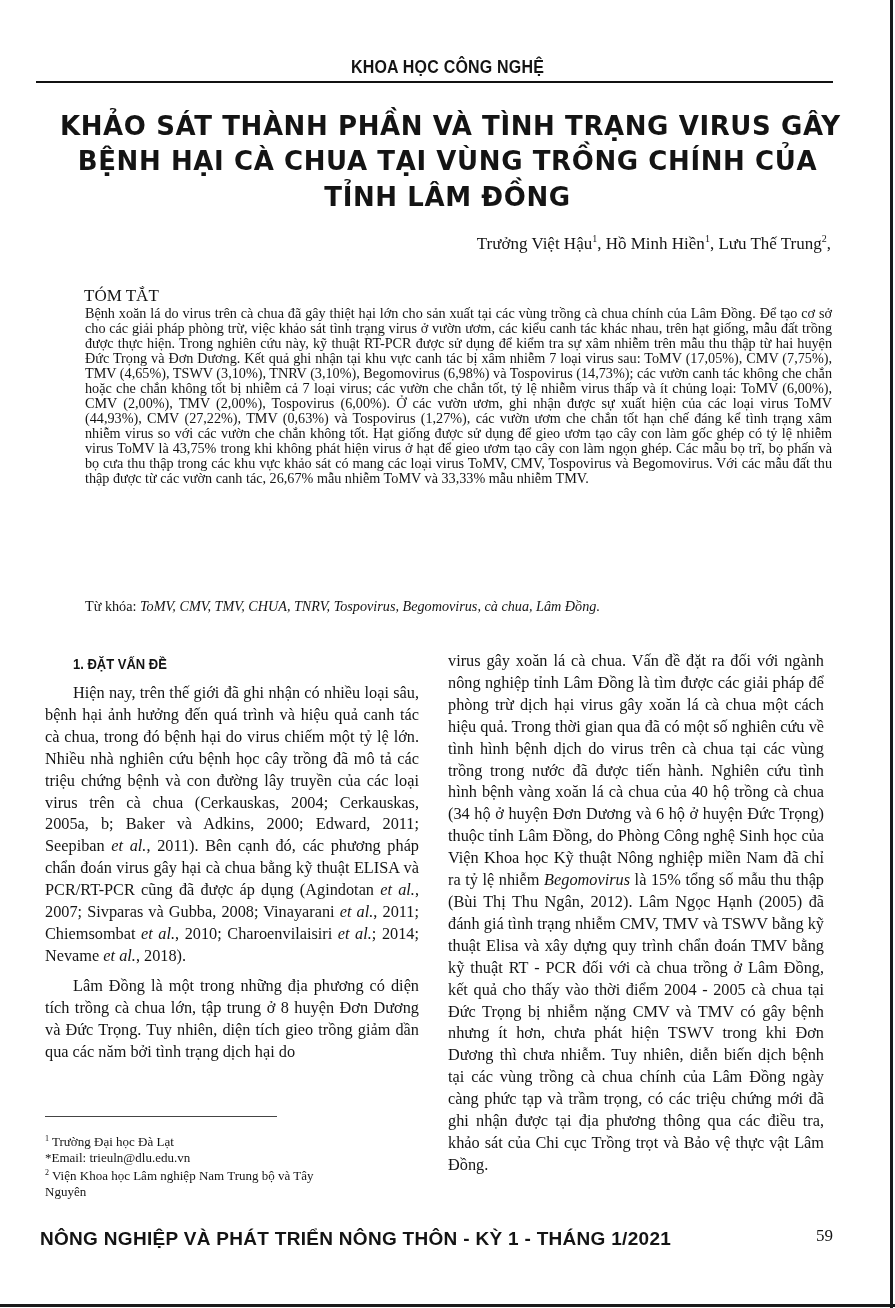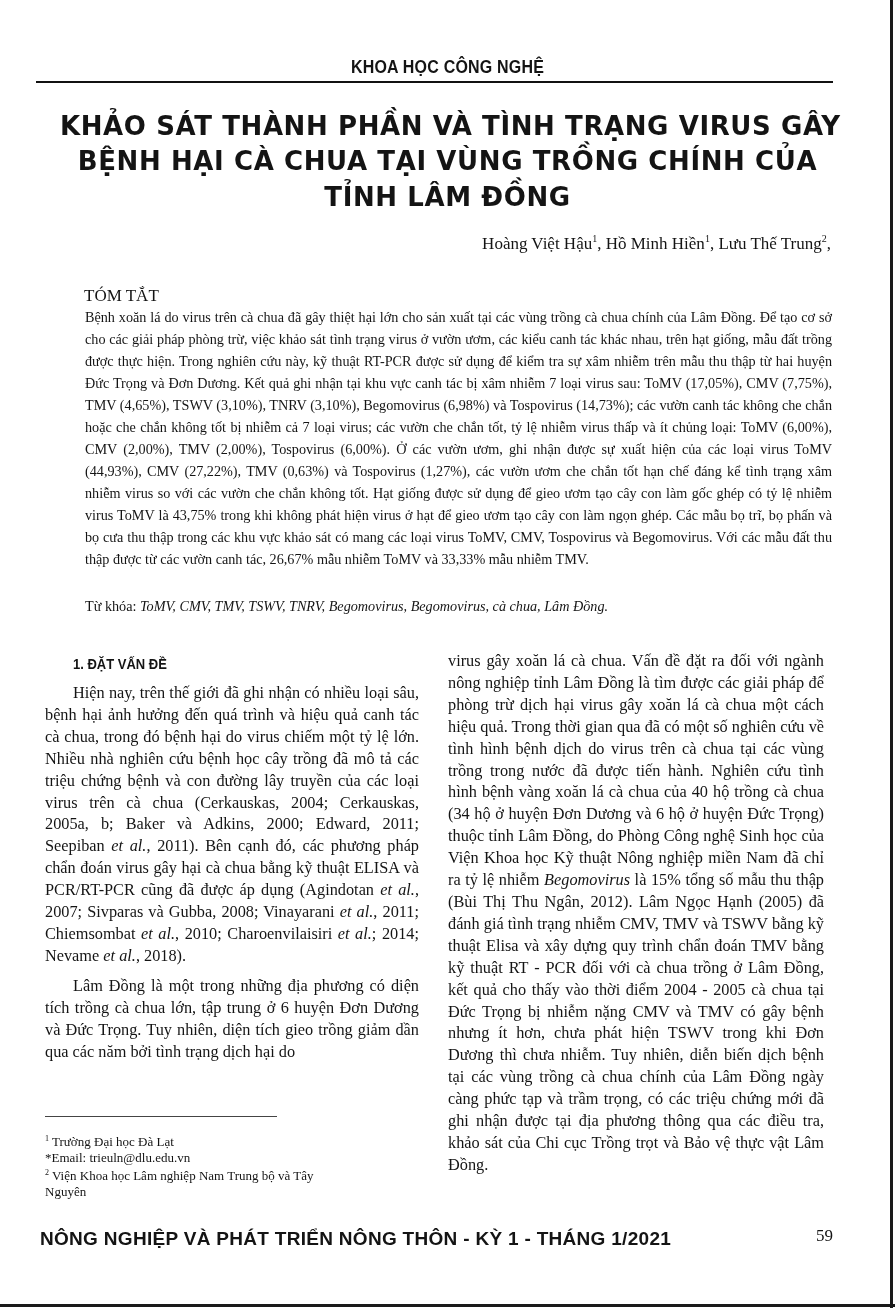--- a/index.html
+++ b/index.html
@@ -17,21 +17,21 @@
 
   #title { position:absolute; left:60px; width:775px; top:110px; text-align:center;
     font-weight:900; font-size:26px; line-height:34px; letter-spacing:0.6px; transform:scaleY(1.05);
     font-family:"DejaVu Sans", "Liberation Sans", sans-serif; }
   #title div { white-space:nowrap; }
 
   #authors { position:absolute; right:64px; top:224px; text-align:right; font-size:17px; line-height:30px; }
   #authors sup { font-size:10px; }
 
   #abstract-heading { position:absolute; left:84px; top:286px; font-size:17px; }
-  #abstract { position:absolute; left:85px; width:747px; top:306px; font-size:14.2px; line-height:22px; text-align:justify; }
+  #abstract { position:absolute; left:85px; width:747px; top:306px; font-size:14.2px; line-height:15px; text-align:justify; }
   #keywords { position:absolute; left:85px; top:598px; font-size:14.2px; }
   #keywords .kw { font-style:italic; }
 
   .col { position:absolute; top:650px; width:374px; font-size:16.3px; line-height:21.9px; text-align:justify; }
   #col-left { left:45px; }
   #col-right { left:448px; width:376px; }
   #sec1-heading { font-weight:bold; font-size:13px; margin:6px 0 10px 28px; line-height:16px; transform:scaleY(1.15); transform-origin:left; display:block; }
   .para { text-indent:28px; margin:0 0 8px 0;font-family:Liberation Serif, serif; }
   .para i { font-style:italic; }
   #footnote-rule { position:absolute; left:45px; top:1116px; width:232px; height:1px; background:#444; }
@@ -51,37 +51,37 @@
 <div id="header-rule"></div>
 
 <div id="title">
   <div>KHẢO SÁT THÀNH PHẦN VÀ TÌNH TRẠNG VIRUS GÂY</div>
   <div>BỆNH HẠI CÀ CHUA TẠI VÙNG TRỒNG CHÍNH CỦA</div>
   <div>TỈNH LÂM ĐỒNG</div>
 </div>
 
 <div id="authors" class="serif">
   <div>
-    <span>Hoàng Việt Hậu</span><sup>1</sup>,
+    <span>Trưởng Việt Hậu</span><sup>1</sup>,
     <span>Hồ Minh Hiền</span><sup>1</sup>,
     <span>Lưu Thế Trung</span><sup>2</sup>,
   </div>
 </div>
 
 <div id="abstract-heading" class="serif">TÓM TẮT</div>
 <div id="abstract" class="serif">Bệnh xoăn lá do virus trên cà chua đã gây thiệt hại lớn cho sản xuất tại các vùng trồng cà chua chính của Lâm Đồng. Để tạo cơ sở cho các giải pháp phòng trừ, việc khảo sát tình trạng virus ở vườn ươm, các kiểu canh tác khác nhau, trên hạt giống, mẫu đất trồng được thực hiện. Trong nghiên cứu này, kỹ thuật RT-PCR được sử dụng để kiểm tra sự xâm nhiễm trên mẫu thu thập từ hai huyện Đức Trọng và Đơn Dương. Kết quả ghi nhận tại khu vực canh tác bị xâm nhiễm 7 loại virus sau: ToMV (17,05%), CMV (7,75%), TMV (4,65%), TSWV (3,10%), TNRV (3,10%), Begomovirus (6,98%) và Tospovirus (14,73%); các vườn canh tác không che chắn hoặc che chắn không tốt bị nhiễm cả 7 loại virus; các vườn che chắn tốt, tỷ lệ nhiễm virus thấp và ít chủng loại: ToMV (6,00%), CMV (2,00%), TMV (2,00%), Tospovirus (6,00%). Ở các vườn ươm, ghi nhận được sự xuất hiện của các loại virus ToMV (44,93%), CMV (27,22%), TMV (0,63%) và Tospovirus (1,27%), các vườn ươm che chắn tốt hạn chế đáng kể tình trạng xâm nhiễm virus so với các vườn che chắn không tốt. Hạt giống được sử dụng để gieo ươm tạo cây con làm gốc ghép có tỷ lệ nhiễm virus ToMV là 43,75% trong khi không phát hiện virus ở hạt để gieo ươm tạo cây con làm ngọn ghép. Các mẫu bọ trĩ, bọ phấn và bọ cưa thu thập trong các khu vực khảo sát có mang các loại virus ToMV, CMV, Tospovirus và Begomovirus. Với các mẫu đất thu thập được từ các vườn canh tác, 26,67% mẫu nhiễm ToMV và 33,33% mẫu nhiễm TMV.</div>
 <div id="keywords" class="serif">
   <span>Từ khóa:</span>
-  <span class="kw">ToMV, CMV, TMV, TSWV, TNRV, Begomovirus, Begomovirus, cà chua, Lâm Đồng.</span>
+  <span class="kw">ToMV, CMV, TMV, CHUA, TNRV, Tospovirus, Begomovirus, cà chua, Lâm Đồng.</span>
 </div>
 
 <div id="col-left" class="col serif">
   <span id="sec1-heading" class="sans">1. ĐẶT VẤN ĐỀ</span>
   <p class="para">Hiện nay, trên thế giới đã ghi nhận có nhiều loại sâu, bệnh hại ảnh hưởng đến quá trình và hiệu quả canh tác cà chua, trong đó bệnh hại do virus chiếm một tỷ lệ lớn. Nhiều nhà nghiên cứu bệnh học cây trồng đã mô tả các triệu chứng bệnh và con đường lây truyền của các loại virus trên cà chua (Cerkauskas, 2004; Cerkauskas, 2005a, b; Baker và Adkins, 2000; Edward, 2011; Seepiban <i>et al.</i>, 2011). Bên cạnh đó, các phương pháp chẩn đoán virus gây hại cà chua bằng kỹ thuật ELISA và PCR/RT-PCR cũng đã được áp dụng (Agindotan <i>et al.</i>, 2007; Sivparas và Gubba, 2008; Vinayarani <i>et al.</i>, 2011; Chiemsombat <i>et al.</i>, 2010; Charoenvilaisiri <i>et al.</i>; 2014; Nevame <i>et al.</i>, 2018).</p>
-  <p class="para">Lâm Đồng là một trong những địa phương có diện tích trồng cà chua lớn, tập trung ở 6 huyện Đơn Dương và Đức Trọng. Tuy nhiên, diện tích gieo trồng giảm dần qua các năm bởi tình trạng dịch hại do</p>
+  <p class="para">Lâm Đồng là một trong những địa phương có diện tích trồng cà chua lớn, tập trung ở 8 huyện Đơn Dương và Đức Trọng. Tuy nhiên, diện tích gieo trồng giảm dần qua các năm bởi tình trạng dịch hại do</p>
 </div>
 
 <div id="col-right" class="col serif">
   <p class="para" style="text-indent:0">virus gây xoăn lá cà chua. Vấn đề đặt ra đối với ngành nông nghiệp tỉnh Lâm Đồng là tìm được các giải pháp để phòng trừ dịch hại virus gây xoăn lá cà chua một cách hiệu quả. Trong thời gian qua đã có một số nghiên cứu về tình hình bệnh dịch do virus trên cà chua tại các vùng trồng trong nước đã được tiến hành. Nghiên cứu tình hình bệnh vàng xoăn lá cà chua của 40 hộ trồng cà chua (34 hộ ở huyện Đơn Dương và 6 hộ ở huyện Đức Trọng) thuộc tỉnh Lâm Đồng, do Phòng Công nghệ Sinh học của Viện Khoa học Kỹ thuật Nông nghiệp miền Nam đã chỉ ra tỷ lệ nhiễm <i>Begomovirus</i> là 15% tổng số mẫu thu thập (Bùi Thị Thu Ngân, 2012). Lâm Ngọc Hạnh (2005) đã đánh giá tình trạng nhiễm CMV, TMV và TSWV bằng kỹ thuật Elisa và xây dựng quy trình chẩn đoán TMV bằng kỹ thuật RT - PCR đối với cà chua trồng ở Lâm Đồng, kết quả cho thấy vào thời điểm 2004 - 2005 cà chua tại Đức Trọng bị nhiễm nặng CMV và TMV có gây bệnh nhưng ít hơn, chưa phát hiện TSWV trong khi Đơn Dương thì chưa nhiễm. Tuy nhiên, diễn biến dịch bệnh tại các vùng trồng cà chua chính của Lâm Đồng ngày càng phức tạp và trầm trọng, có các triệu chứng mới đã ghi nhận được tại địa phương thông qua các điều tra, khảo sát của Chi cục Trồng trọt và Bảo vệ thực vật Lâm Đồng.</p>
 </div>
 
 <div id="footnote-rule"></div>
 <div id="footnotes" class="serif">
   <div><sup>1</sup> <span>Trường Đại học Đà Lạt</span></div>
   <div><span>*</span><span>Email: trieuln@dlu.edu.vn</span></div>

